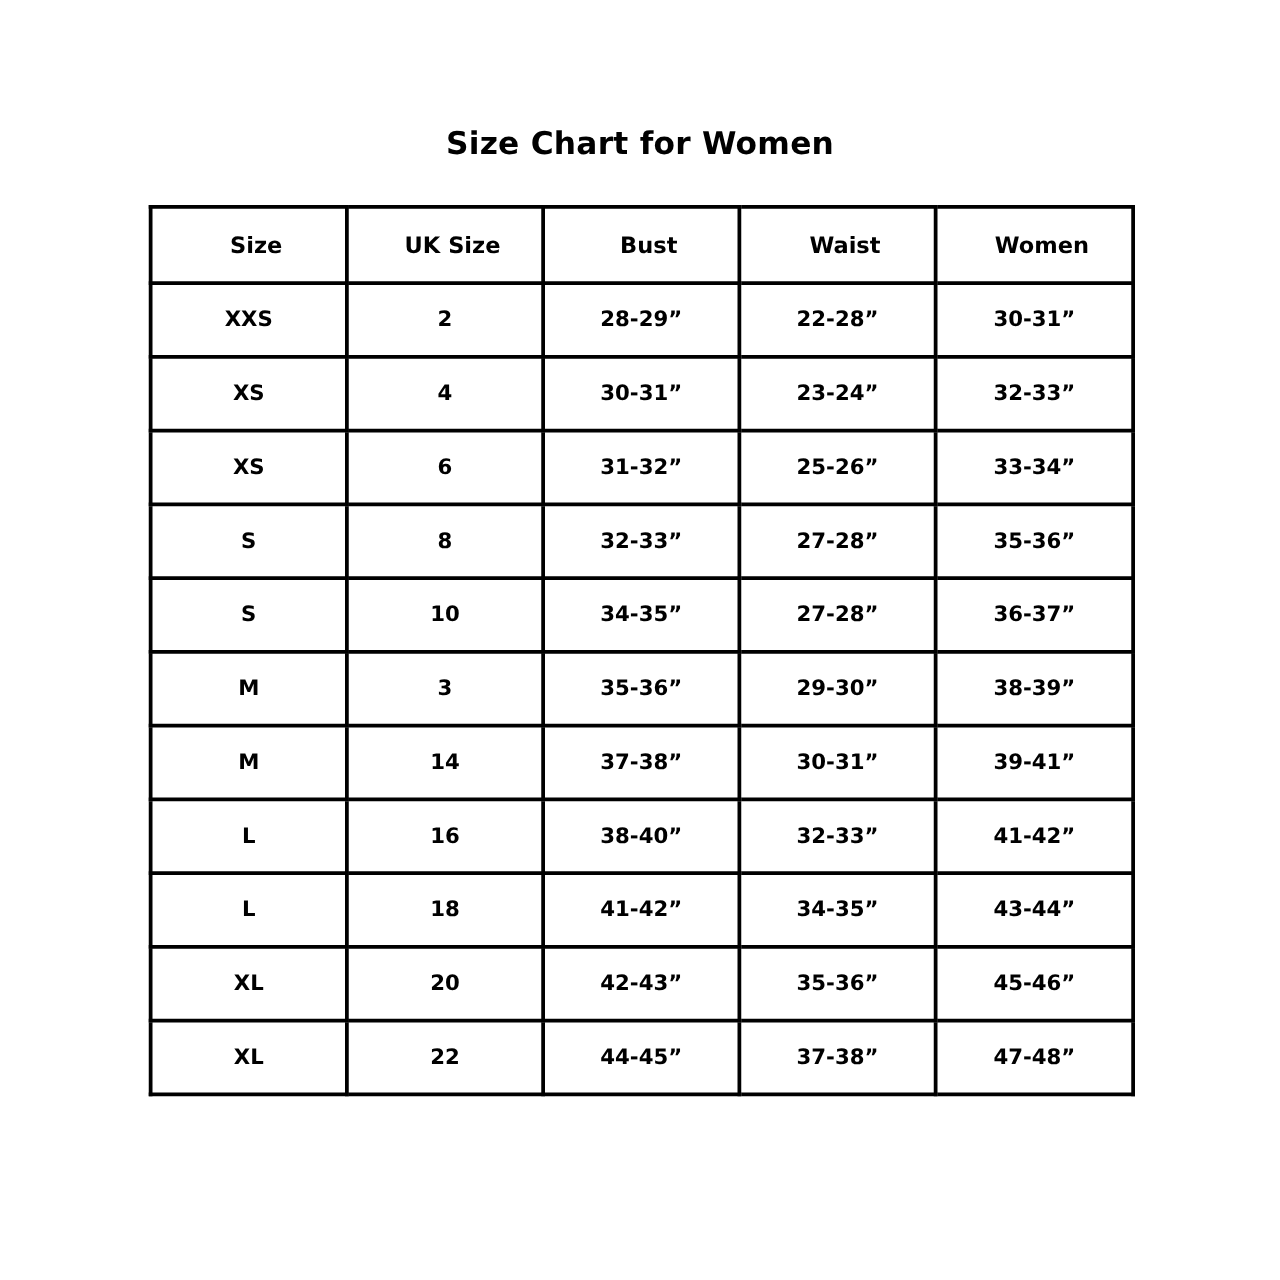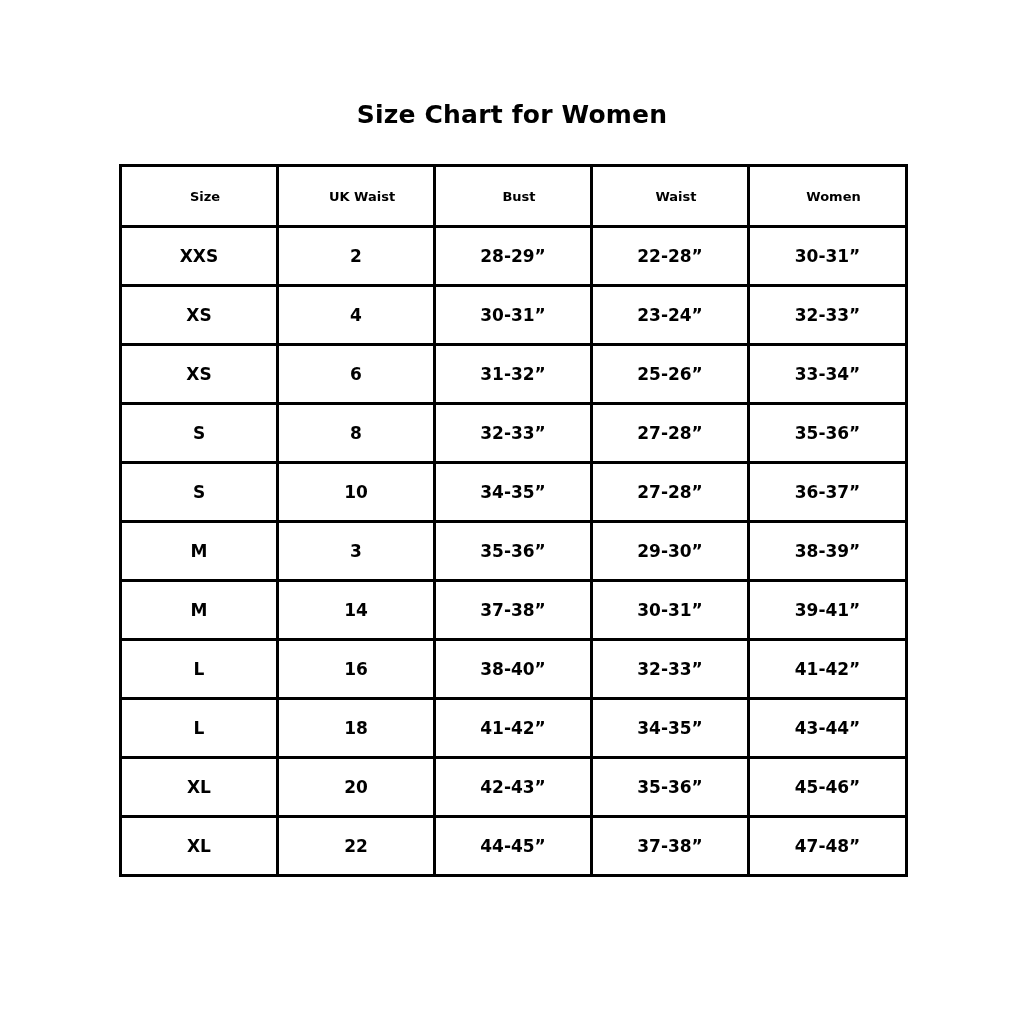--- a/index.html
+++ b/index.html
@@ -45,21 +45,21 @@
   table.size-chart td {
     border: 3px solid #000000;
     text-align: center;
     vertical-align: middle;
     font-weight: bold;
     font-size: 17px;
     height: 56px;
     padding: 0;
   }
   table.size-chart thead th {
-    font-size: 13px;
+    font-size: 18px;
     height: 58px;
     padding-left: 12px;
   }
   col.c-size    { width: 157px; }
   col.c-uk      { width: 157px; }
   col.c-bust    { width: 157px; }
   col.c-waist   { width: 157px; }
   col.c-hips    { width: 158px; }
 </style>
 </head>
@@ -74,21 +74,21 @@
       <colgroup>
         <col class="c-size">
         <col class="c-uk">
         <col class="c-bust">
         <col class="c-waist">
         <col class="c-hips">
       </colgroup>
       <thead>
         <tr>
           <th>Size</th>
-          <th>UK Waist</th>
+          <th>UK Size</th>
           <th>Bust</th>
           <th>Waist</th>
           <th>Women</th>
         </tr>
       </thead>
       <tbody>
         <tr>
           <td>XXS</td>
           <td>2</td>
           <td>28-29”</td>

